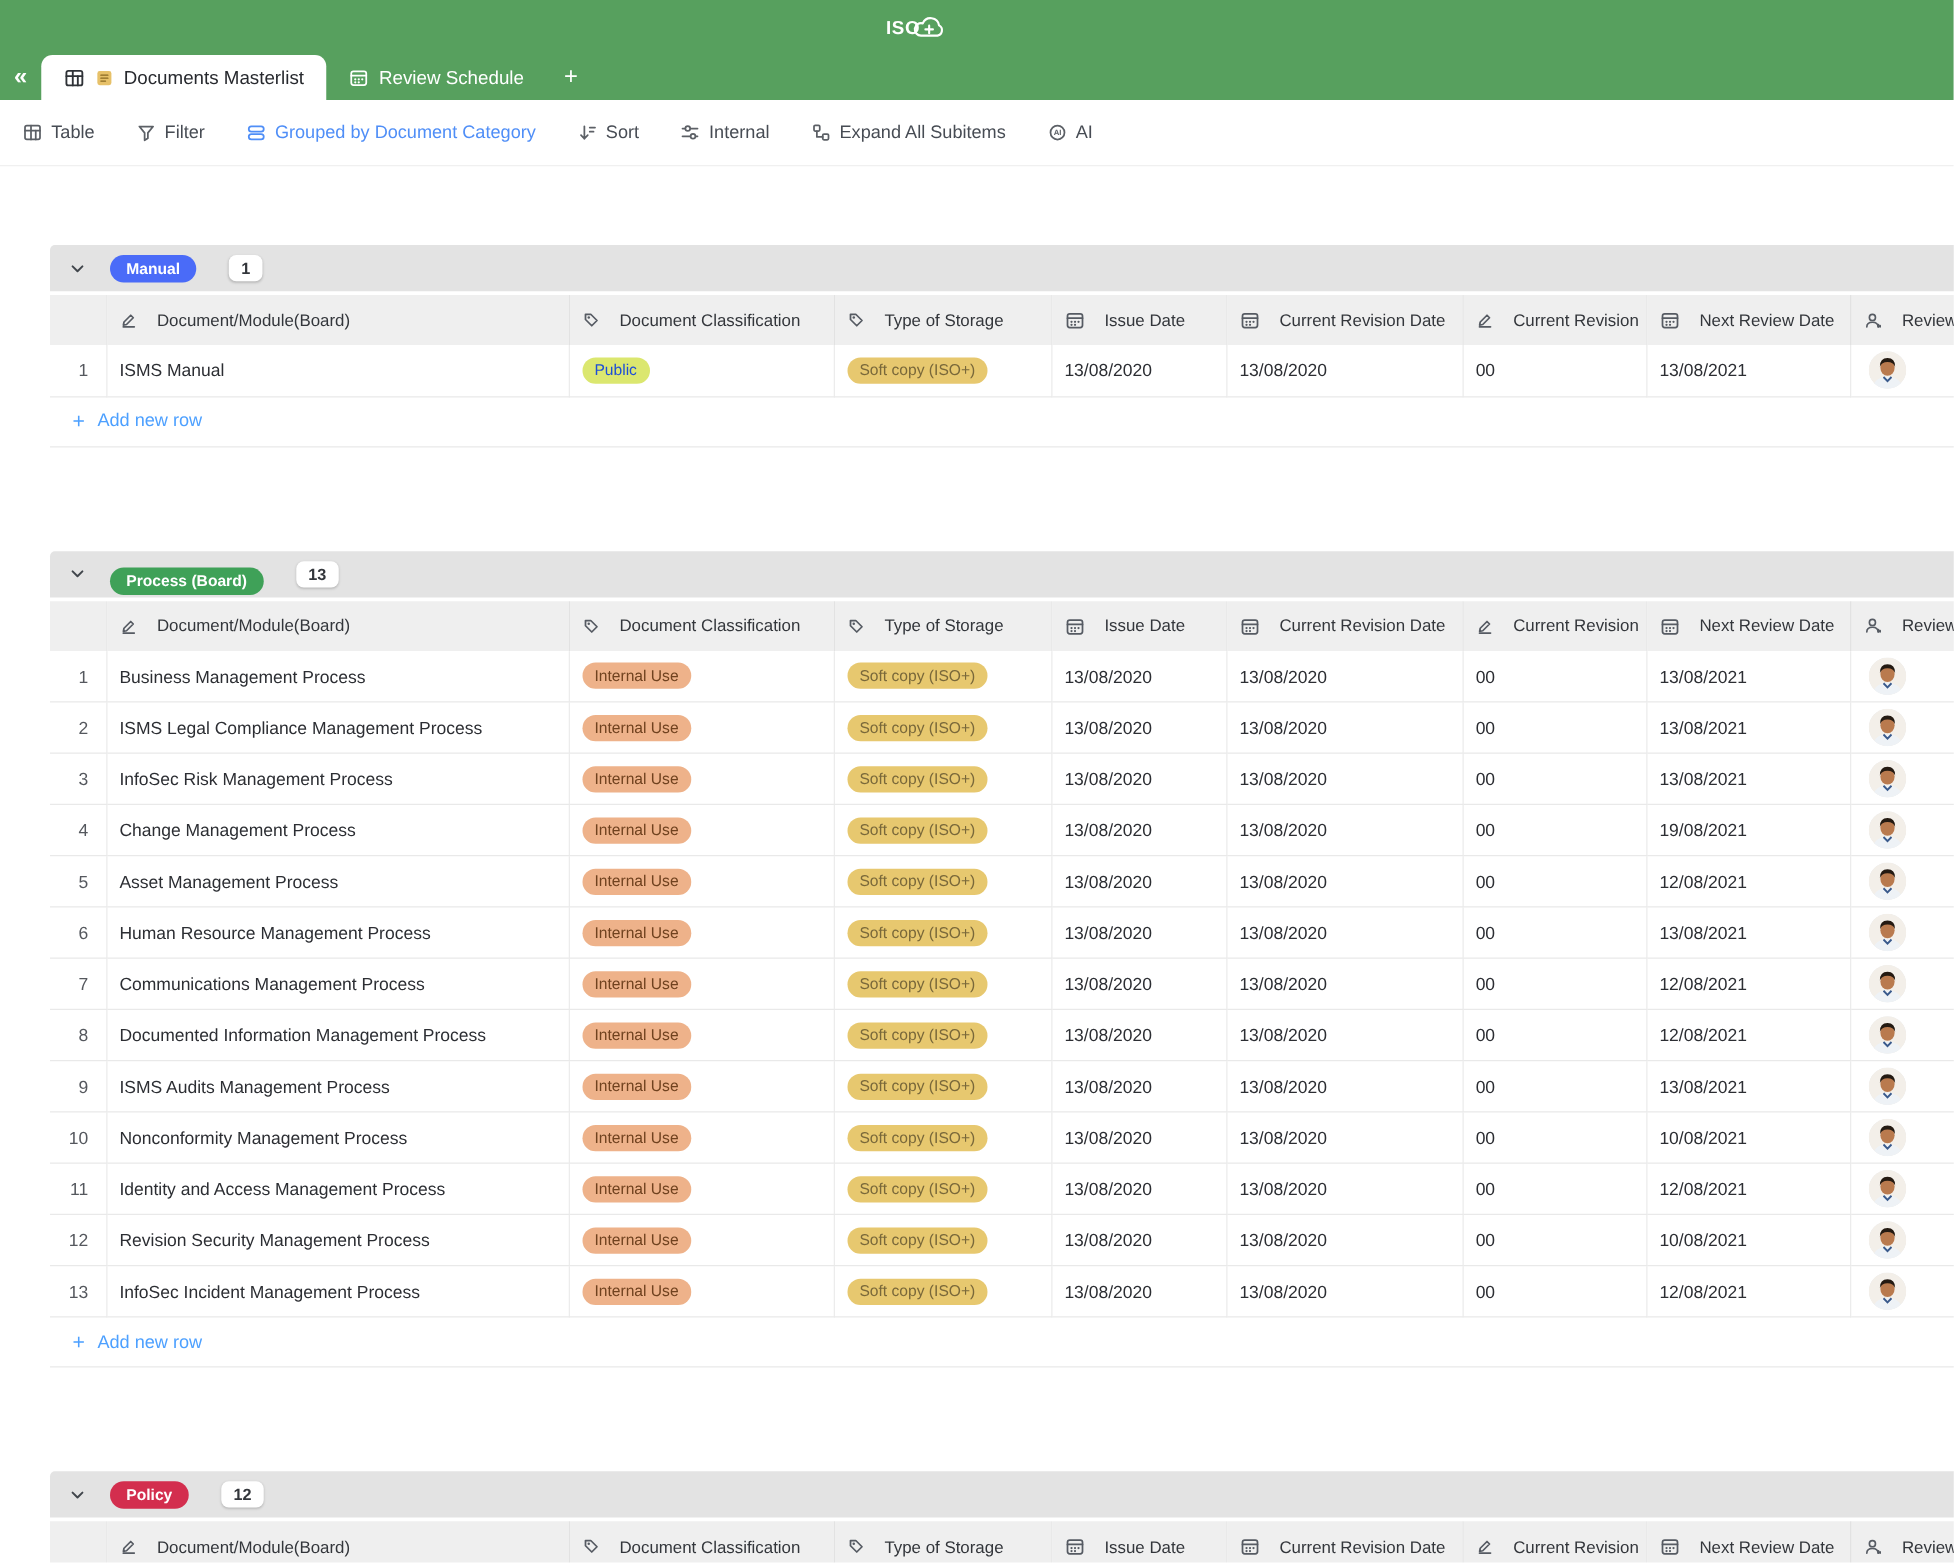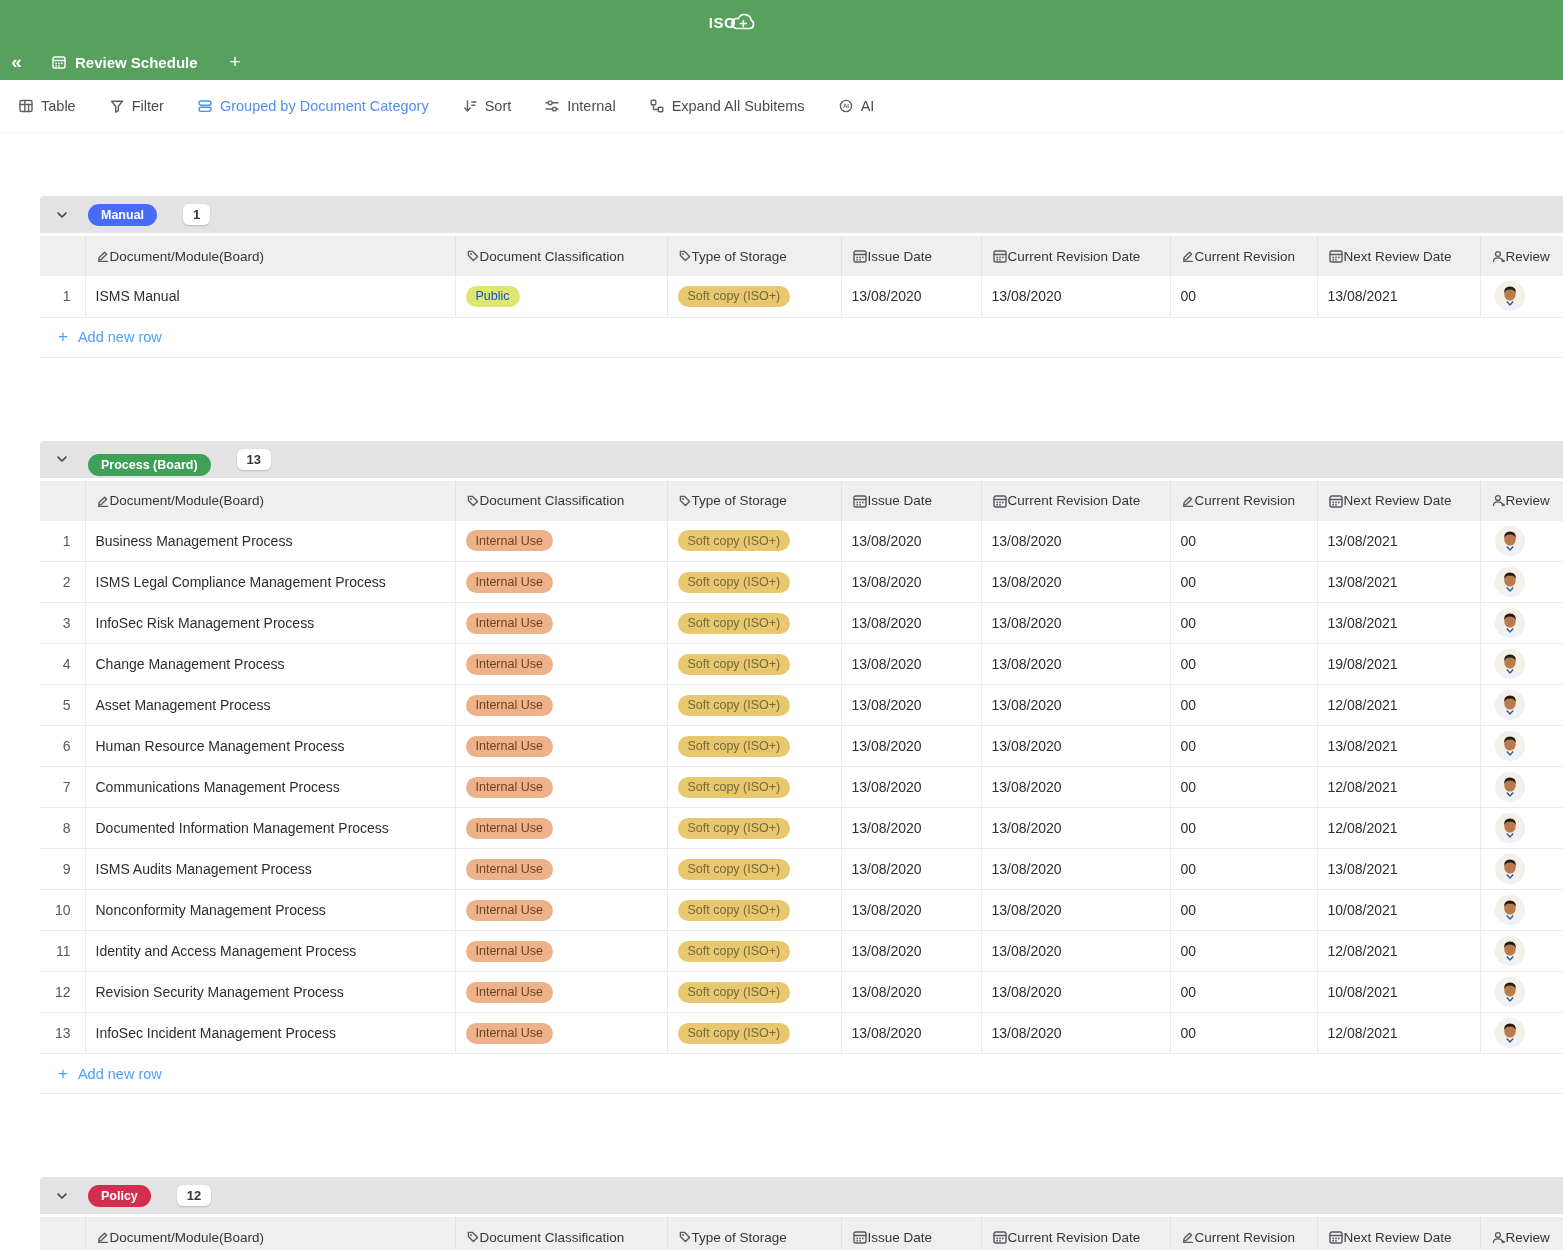--- a/index.html
+++ b/index.html
@@ -12,21 +12,21 @@
     display:flex; align-items:center; color:#fff; }
   .logo-text { font-weight:bold; font-size:15px; letter-spacing:.5px; margin-right:-7px; z-index:1; }
 
   
   .tabbar { height:36px; background:#57a05e; display:flex; align-items:flex-end; }
   .collapse { width:33px; height:36px; display:flex; align-items:center; justify-content:center;
     color:#fff; font-size:19px; font-weight:bold; cursor:pointer; }
   .tab { height:36px; display:flex; align-items:center; gap:8px; padding:0 18px;
     font-size:15px; cursor:pointer; }
   .tab.active { background:#fff; border-radius:9px 9px 0 0; color:#27292e; font-weight:500; }
-  .tab.inactive { color:#fff; font-weight:700; }
+  .tab.inactive { color:#fff; font-weight:400; }
   .tab-add { color:#fff; font-size:19px; font-weight:400; padding:0 14px; height:36px;
     display:flex; align-items:center; cursor:pointer; }
   .icn { display:inline-flex; align-items:center; justify-content:center; }
   .icn svg { display:block; }
 
   
   .toolbar { height:53px; background:#fff; display:flex; align-items:center;
     padding-left:18px; gap:33px; border-bottom:1px solid #f0f0f0; }
   .tb-item { display:flex; align-items:center; gap:7px; font-size:14.5px; color:#474c54;
     cursor:pointer; white-space:nowrap; }
@@ -41,21 +41,21 @@
     align-items:center; padding-left:15px; margin-bottom:3px; }
   .group-chevron { color:#41464c; margin-right:19px; cursor:pointer; display:flex; }
   .group-pill { color:#fff; font-size:12.5px; font-weight:bold; padding:4px 13px;
     border-radius:999px; }
   .group-count { background:#fff; border-radius:6px; margin-left:26px; padding:3px 10px;
     font-size:13px; font-weight:600; color:#33363b; box-shadow:0 1px 2px rgba(0,0,0,.18); }
 
   table.grid { border-collapse:collapse; table-layout:fixed; width:1560px; background:#fff; }
   .grid th { height:40px; background:#efefef; font-weight:400; font-size:13.5px; color:#33363b;
     text-align:left; padding:0 0 0 10px; border-right:1px solid #e2e2e2; white-space:nowrap; overflow:hidden; }
-  .grid th .hwrap { display:flex; align-items:center; gap:0; }
+  .grid th .hwrap { display:flex; align-items:center; gap:16px; }
   .grid th .icn { color:#565b63; flex:none; }
   .grid td { height:41px; border-bottom:1px solid #e9e9e9; border-right:1px solid #ececec;
     font-size:14px; color:#2c2e33; padding:0 0 0 10px; white-space:nowrap; overflow:hidden; background:#fff; }
   .grid td.num, .grid th.num { text-align:right; padding:0 14px 0 0; color:#55585e; border-right:1px solid #ececec; }
   .grid th.num { background:#efefef; border-right:1px solid #e2e2e2; }
   .badge { display:inline-block; font-size:12.5px; padding:3.5px 10px; border-radius:999px; }
   .avatar { width:30px; height:30px; border-radius:50%; overflow:hidden; display:inline-block;
     vertical-align:middle; margin-left:4px; box-shadow:0 0 0 1px #ececec inset; cursor:pointer; }
   .add-row { height:40px; display:flex; align-items:center; gap:10px; padding-left:18px;
     color:#4da0ff; font-size:14.5px; border-bottom:1px solid #e9e9e9; cursor:pointer; width:1560px; }
@@ -72,20 +72,37 @@
         <path d="M8 17.5 a5 5 0 1 1 1.4-9.8 A6.8 6.8 0 0 1 22.4 9.3 a4.4 4.4 0 0 1-1.2 8.2 z" fill="none" stroke="#fff" stroke-width="1.7" stroke-linejoin="round"></path>
         <path d="M14.5 9.5 v6 M11.5 12.5 h6" stroke="#fff" stroke-width="1.7" stroke-linecap="round"></path>
       </svg>
     </span>
   </div>
 </header>
 
 <nav class="tabbar">
   <div class="collapse">«</div>
   <div id="tabs-mount" style="display:flex;align-items:flex-end;">
+      <div class="tab active">
+        <span class="icn" style="color: rgb(47, 50, 55);">
+          <svg width="17" height="17" viewBox="0 0 16 16" style="color:#2f3237">
+            <rect x="2" y="2.5" width="12" height="11" rx="1.5" fill="none" stroke="currentColor" stroke-width="1.4" stroke-linecap="round" stroke-linejoin="round"></rect>
+            <line x1="2" y1="6.5" x2="14" y2="6.5" fill="none" stroke="currentColor" stroke-width="1.4" stroke-linecap="round" stroke-linejoin="round"></line>
+            <line x1="6.8" y1="2.5" x2="6.8" y2="13.5" fill="none" stroke="currentColor" stroke-width="1.4" stroke-linecap="round" stroke-linejoin="round"></line>
+            <line x1="10.6" y1="6.5" x2="10.6" y2="13.5" fill="none" stroke="currentColor" stroke-width="1.4" stroke-linecap="round" stroke-linejoin="round"></line>
+          </svg>
+        </span>
+        <span class="icn">
+          <svg width="15" height="15" viewBox="0 0 16 16">
+            <path d="M4 2 h8 a2 2 0 0 1 2 2 v8 a2 2 0 0 1-2 2 H4 a2 2 0 0 1-2-2 V4 a2 2 0 0 1 2-2 z" fill="#e7c169"></path>
+            <path d="M5 5.5 h6 M5 8 h6 M5 10.5 h4" stroke="#8a6a23" stroke-width="1.1" stroke-linecap="round"></path>
+          </svg>
+        </span>
+        <span>Documents Masterlist</span>
+      </div>
       <div class="tab inactive">
         <span class="icn" style="color: rgb(255, 255, 255);">
           <svg width="16" height="16" viewBox="0 0 16 16">
             <rect x="2" y="3" width="12" height="11" rx="1.8" fill="none" stroke="currentColor" stroke-width="1.4" stroke-linecap="round" stroke-linejoin="round"></rect>
             <line x1="2" y1="6.5" x2="14" y2="6.5" fill="none" stroke="currentColor" stroke-width="1.4" stroke-linecap="round" stroke-linejoin="round"></line>
             <circle cx="5.2" cy="9.4" r=".9" fill="currentColor"></circle>
             <circle cx="8" cy="9.4" r=".9" fill="currentColor"></circle>
             <circle cx="10.8" cy="9.4" r=".9" fill="currentColor"></circle>
             <circle cx="5.2" cy="11.8" r=".9" fill="currentColor"></circle>
             <circle cx="8" cy="11.8" r=".9" fill="currentColor"></circle>

